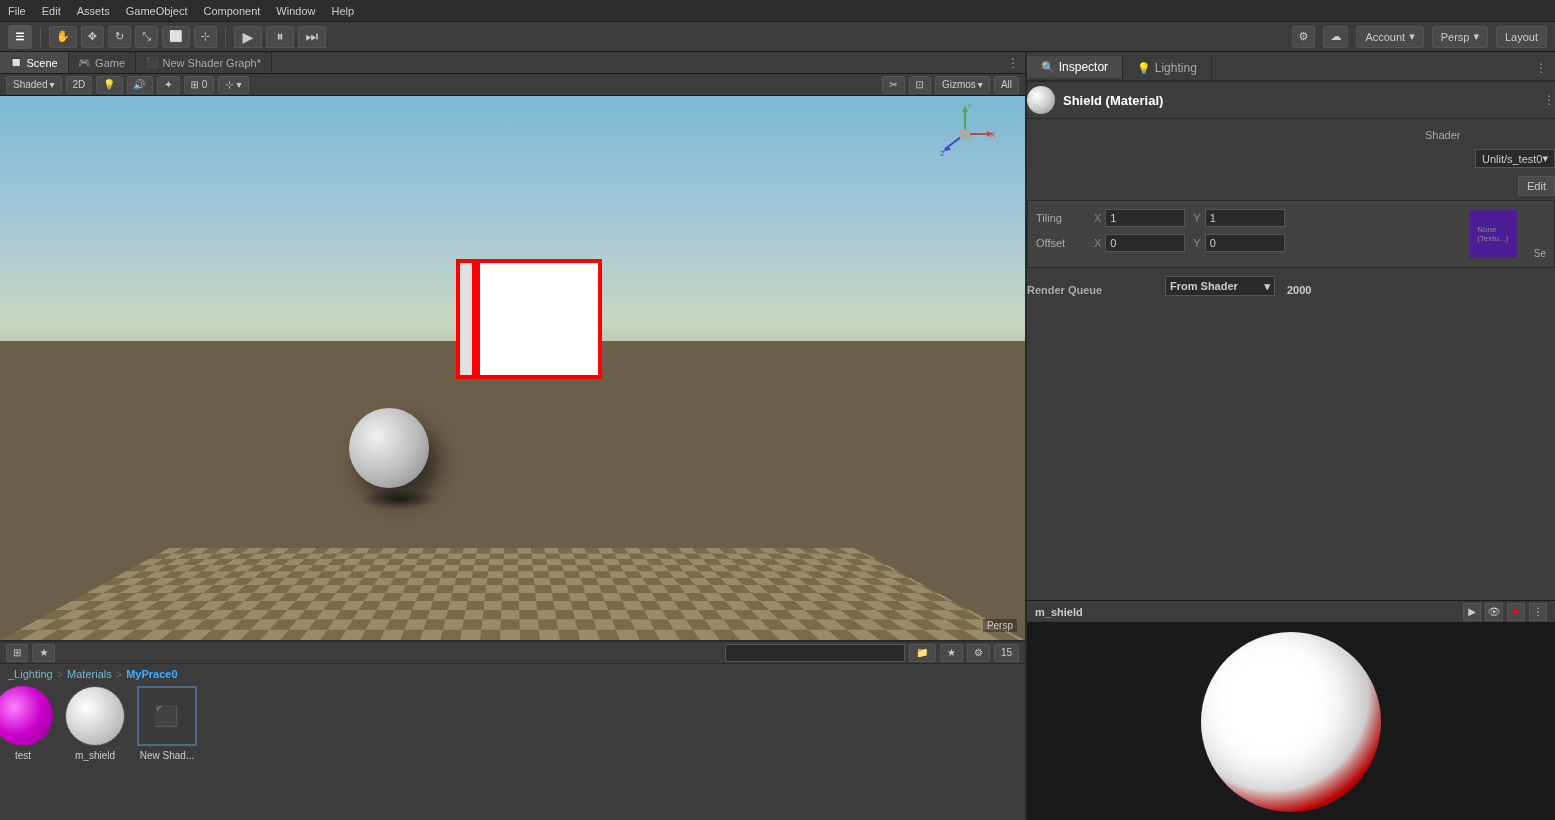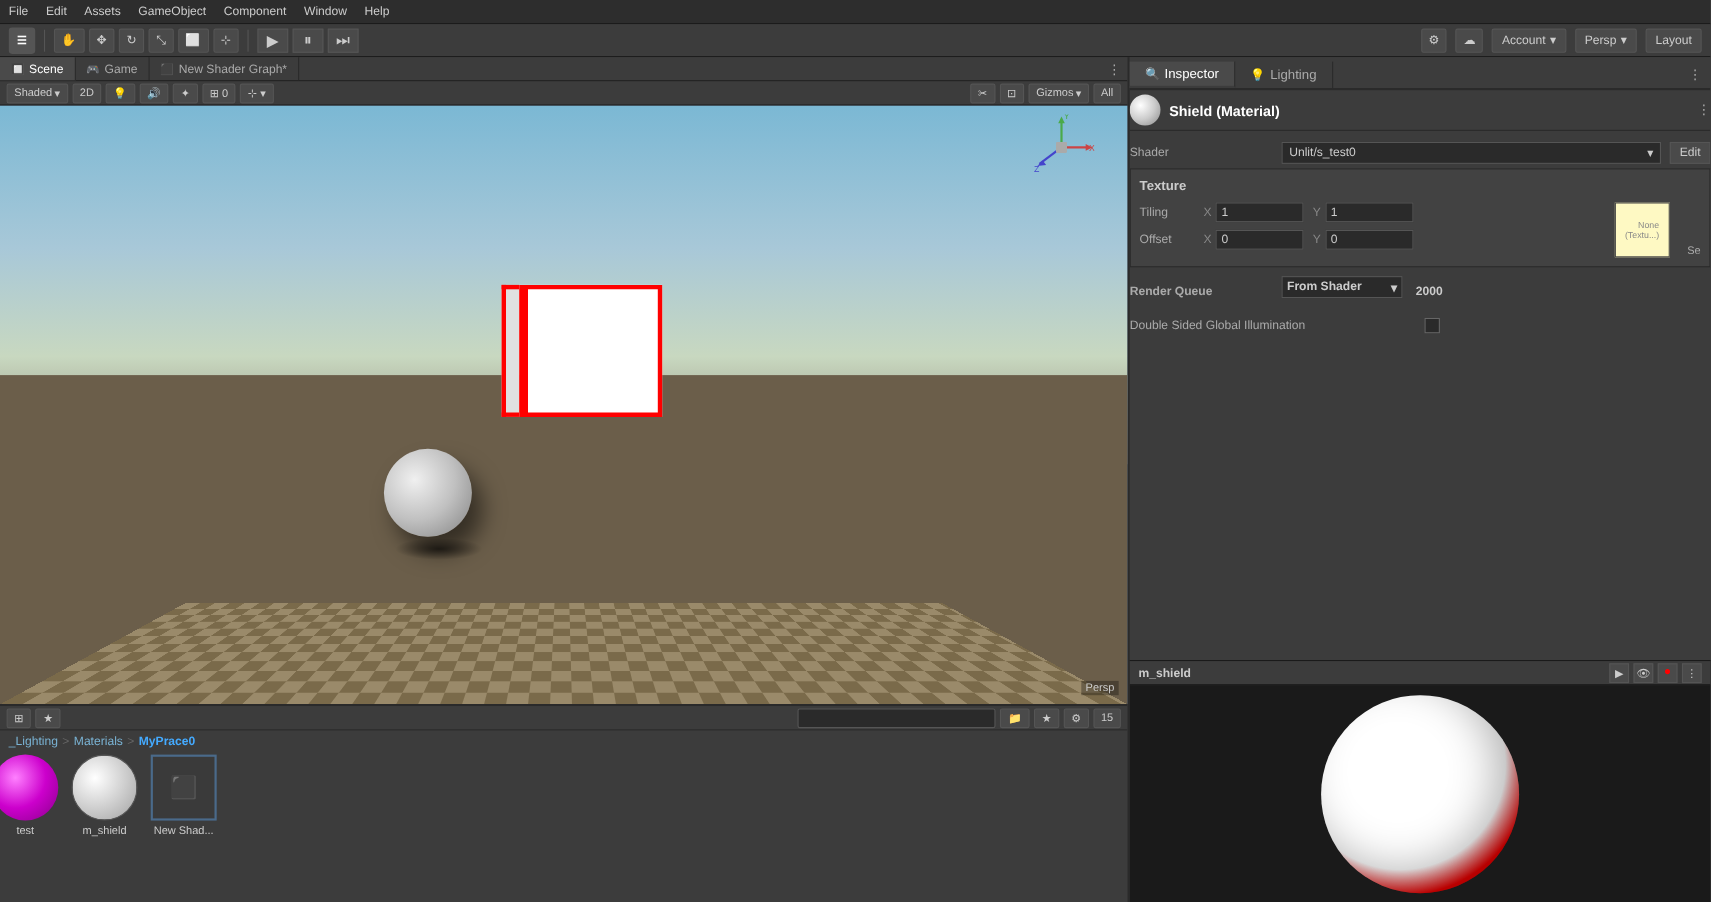--- a/index.html
+++ b/index.html
@@ -444,23 +444,24 @@
       border-radius: 50%;
     }
     .material-title {
       font-size: 13px;
       font-weight: bold;
       color: #fff;
       flex: 1;
     }
     .inspector-row {
       display: flex;
-      align-items: center;
+      align-items: flex-end;
       margin-bottom: 4px;
       gap: 8px;
+      flex-direction: column;
     }
     .inspector-label {
       width: 130px;
       font-size: 11px;
       color: #aaa;
       flex-shrink: 0;
     }
     .shader-dropdown {
       flex: 1;
       background: #2a2a2a;
@@ -495,29 +496,29 @@
     }
     .texture-header {
       font-size: 12px;
       color: #ccc;
       margin-bottom: 8px;
       font-weight: bold;
     }
     .texture-placeholder {
       width: 50px;
       height: 50px;
-      background: #fef9c3;
+      background: #4c1d95;
       border: 1px solid #444;
       margin-right: 8px;
       font-size: 8px;
       color: #888;
       display: flex;
       align-items: center;
       justify-content: center;
-      text-align: right;
+      text-align: left;
     }
     .tiling-row {
       display: flex;
       align-items: center;
       gap: 8px;
       margin-bottom: 3px;
     }
     .tiling-label {
       width: 50px;
       font-size: 11px;
@@ -897,21 +898,20 @@
       <div class="inspector-row">
         <span class="inspector-label">Shader</span>
         <div class="shader-dropdown">
           <span>Unlit/s_test0</span>
           <span>▾</span>
         </div>
         <div class="shader-edit-btn">Edit</div>
       </div>
 
       <div class="texture-section">
-        <div class="texture-header">Texture</div>
         <div style="display:flex; gap:8px;">
           <div style="display:flex; flex-direction:column; gap:4px; flex:1;">
             <div class="tiling-row">
               <span class="tiling-label">Tiling</span>
               <div class="coord-group">
                 <span class="coord-label">X</span>
                 <input class="coord-input" type="text" value="1" style="">
               </div>
               <div class="coord-group">
                 <span class="coord-label">Y</span>
@@ -941,24 +941,20 @@
 
       <div class="render-queue-row">
         <span class="render-queue-label">Render Queue</span>
         <div class="render-queue-dropdown">
           <span>From Shader</span>
           <span>▾</span>
         </div>
         <span class="render-queue-value">2000</span>
       </div>
 
-      <div class="double-sided-row">
-        <span class="double-sided-label">Double Sided Global Illumination</span>
-        <div class="checkbox-small"></div>
-      </div>
 
     </div>
 
     <div class="preview-area">
       <div class="preview-toolbar">
         <span class="preview-name">m_shield</span>
         <div class="preview-toolbar-right">
           <div class="preview-icon-btn">▶</div>
           <div class="preview-icon-btn">👁</div>
           <div class="preview-icon-btn" style="color:red">⏺</div>

